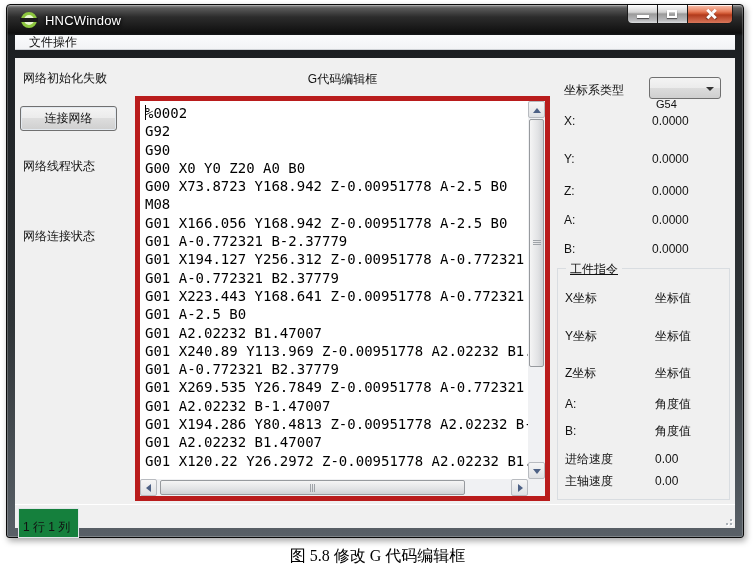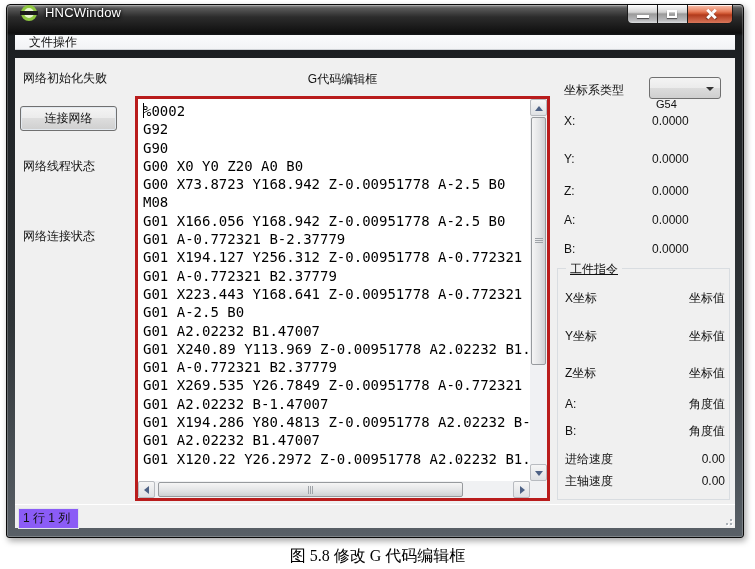--- a/index.html
+++ b/index.html
@@ -8,21 +8,21 @@
   .stage { position:relative; width:755px; height:569px; background:#fff; overflow:hidden; }
 
   
   .window {
     position:absolute; left:6px; top:4px; width:738px; height:534px;
     background: linear-gradient(180deg,#9a9a9a 0px,#5a5a5a 3px,#2c2c2c 12px,#0f0f0f 28px,#1b1e21 31px,#2f3437 60%,#596067 100%);
     border:1px solid #0a0a0a; border-radius:4px 4px 3px 3px;
     box-shadow: inset 0 0 0 1px rgba(255,255,255,0.22), 2px 3px 6px rgba(0,0,0,0.35);
   }
 
-  .titlebar { position:absolute; left:0; top:0; right:0; height:30px; display:flex; padding-left:13px; }
+  .titlebar { position:absolute; left:0; top:0; right:0; height:30px; display:flex; align-items:center; padding-left:13px; }
   .title-icon { position:relative; width:18px; height:17px; flex:0 0 auto; }
   .title-icon .ring { position:absolute; left:1px; top:0; width:16px; height:16px; border:3px solid #8dc63f; border-radius:50%; background:#e8f5d0; }
   .title-icon .band { position:absolute; left:0; top:6px; width:18px; height:4px; background:#1a1a1a; }
   .title-text { color:#fff; font-size:13px; margin-left:7px; text-shadow:0 1px 3px #000, 0 0 4px rgba(0,0,0,.8); letter-spacing:.2px; }
 
   .window-controls { position:absolute; top:0; right:10px; display:flex; }
   .winbtn { height:19px; border:1px solid #1c1c1c; border-top:none; position:relative;
     background: linear-gradient(180deg,#fdfdfd 0%,#d3d3d3 40%,#9a9a9a 50%,#b9babc 85%,#dcdee0 100%);
     box-shadow: inset 0 1px 0 rgba(255,255,255,.8); cursor:default; }
   .winbtn.min { width:31px; border-radius:0 0 0 5px; }
@@ -49,21 +49,21 @@
   .lbl-conn { left:8px; top:140px;margin-top:30px; }
 
   .btn { position:absolute; left:5px; top:48px; width:97px; height:25px;
     background:linear-gradient(180deg,#f4f4f4,#ebebeb 50%,#dddddd 50%,#cfcfcf);
     border:1px solid #707070; border-radius:3px; box-shadow:0 0 0 1px #e3e9ef inset;
     font-size:12px; color:#111; text-align:center; line-height:22px; cursor:pointer; }
 
   .editor-title { position:absolute; left:120px; top:13px; width:415px; text-align:center; font-size:12px; color:#111; }
 
   
-  .editor { position:absolute; left:120px; top:38px; width:415px; height:405px; background:#fff; border:3px solid #b91c1c; }
+  .editor { position:absolute; left:120px; top:38px; width:415px; height:405px; background:#fff; border:5px solid #b91c1c; }
   .editor-text { position:absolute; left:0; top:0; right:17px; bottom:17px; overflow:hidden; padding:3px 0 0 5px;
     font-family:"DejaVu Sans Mono", monospace; font-size:14px; line-height:18.3px; color:#000; }
   .gcode-line { white-space:pre; }
   .caret { position:absolute; left:5px; top:4px; width:1px; height:15px; background:#000; }
 
   .vscroll { position:absolute; top:0; right:0; width:17px; bottom:17px; background:#f0f1f3; }
   .hscroll { position:absolute; left:0; bottom:0; right:17px; height:17px; background:#f0f1f3; }
   .sb-corner { position:absolute; right:0; bottom:0; width:17px; height:17px; background:#f0f1f3; }
   .sb-btn { position:absolute; width:17px; height:17px; background:linear-gradient(180deg,#f6f6f6,#dfe1e4); border:1px solid #b8bbc0; border-radius:2px; }
   .sb-btn.up { top:0; } .sb-btn.down { bottom:0; }
@@ -93,32 +93,32 @@
   .axis-row { display:flex; line-height:15px; }
   .axis-row .a-lbl { width:88px; }
   .axis-row:nth-child(1) { margin-bottom:23px; }
   .axis-row:nth-child(2) { margin-bottom:17px; }
   .axis-row:nth-child(3) { margin-bottom:14px; }
   .axis-row:nth-child(4) { margin-bottom:14px; }
 
   .workgroup { position:absolute; left:2px; right:5px; top:210px; bottom:4px; border:1px solid #d9dde1; }
   .workgroup .legend { position:absolute; left:8px; top:-8px; background:#f0f0f0; padding:0 4px;text-decoration:underline; }
   .work-rows { position:absolute; left:7px; top:22px; right:4px; }
-  .work-row { display:flex; line-height:15px;justify-content:space-between; }
+  .work-row { display:flex; line-height:15px; }
   .work-row .w-lbl { width:90px; }
   .work-row:nth-child(1) { margin-bottom:23px; }
   .work-row:nth-child(2) { margin-bottom:22px; }
   .work-row:nth-child(3) { margin-bottom:16px; }
   .work-row:nth-child(4) { margin-bottom:12px; }
   .work-row:nth-child(5) { margin-bottom:13px; }
   .work-row:nth-child(6) { margin-bottom:7px; }
 
   
   .statusbar { position:absolute; left:8px; right:8px; top:499px; height:24px; background:#f0f0f0; border-top:1px solid #fff; }
-  .status-pane { position:absolute; left:3px; top:3px; font-size:12px; color:#111; padding:1px 8px 1px 4px; border:1px solid #e2e6ea; background:#8b5cf6; }
+  .status-pane { position:absolute; left:3px; top:3px; font-size:12px; color:#111; padding:10px 8px 1px 4px; border:1px solid #e2e6ea; background:#15803d; }
   .resize-grip { position:absolute; right:2px; bottom:2px; width:12px; height:12px; }
   .resize-grip i { position:absolute; width:2px; height:2px; background:#aab0b6; box-shadow:1px 1px 0 #fff; }
   .resize-grip i.d1 { right:1px; bottom:1px; }
   .resize-grip i.d2 { right:5px; bottom:1px; }
   .resize-grip i.d3 { right:1px; bottom:5px; }
 
   
   .caption { position:absolute; left:0; right:0; top:546px; text-align:center;
     font-family:"Liberation Serif", serif; font-size:16px; color:#000; }
 </style>

